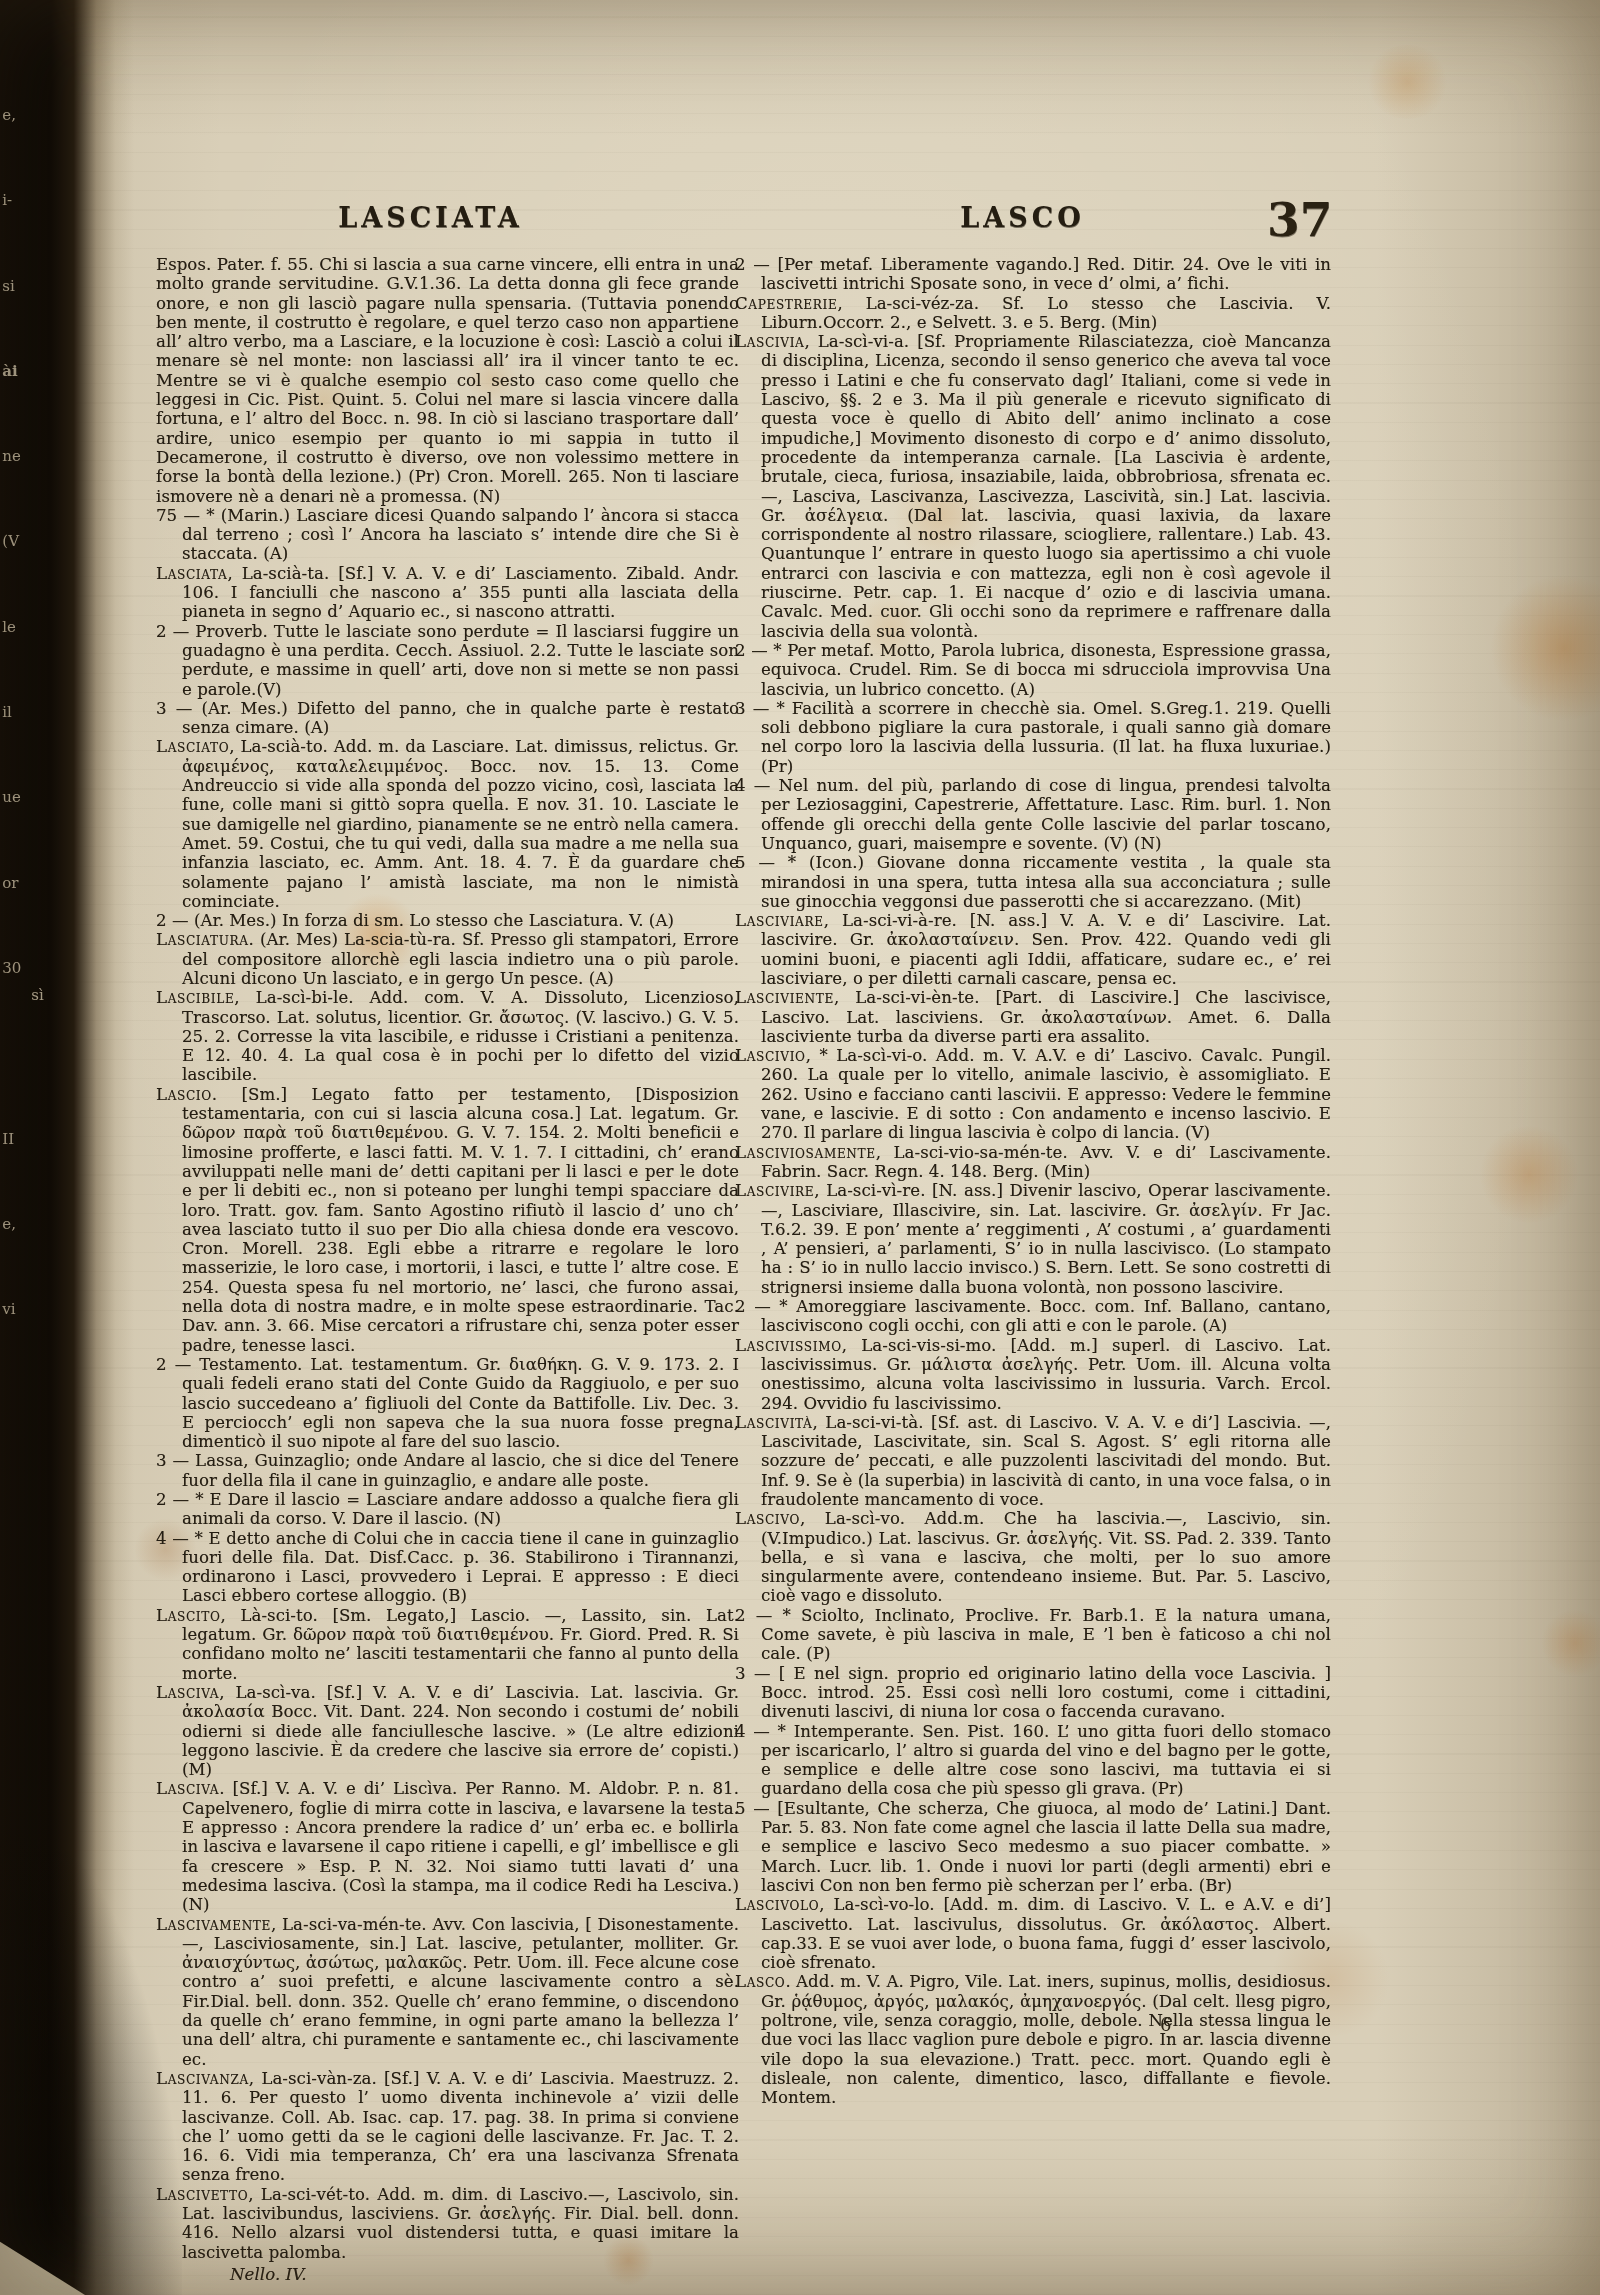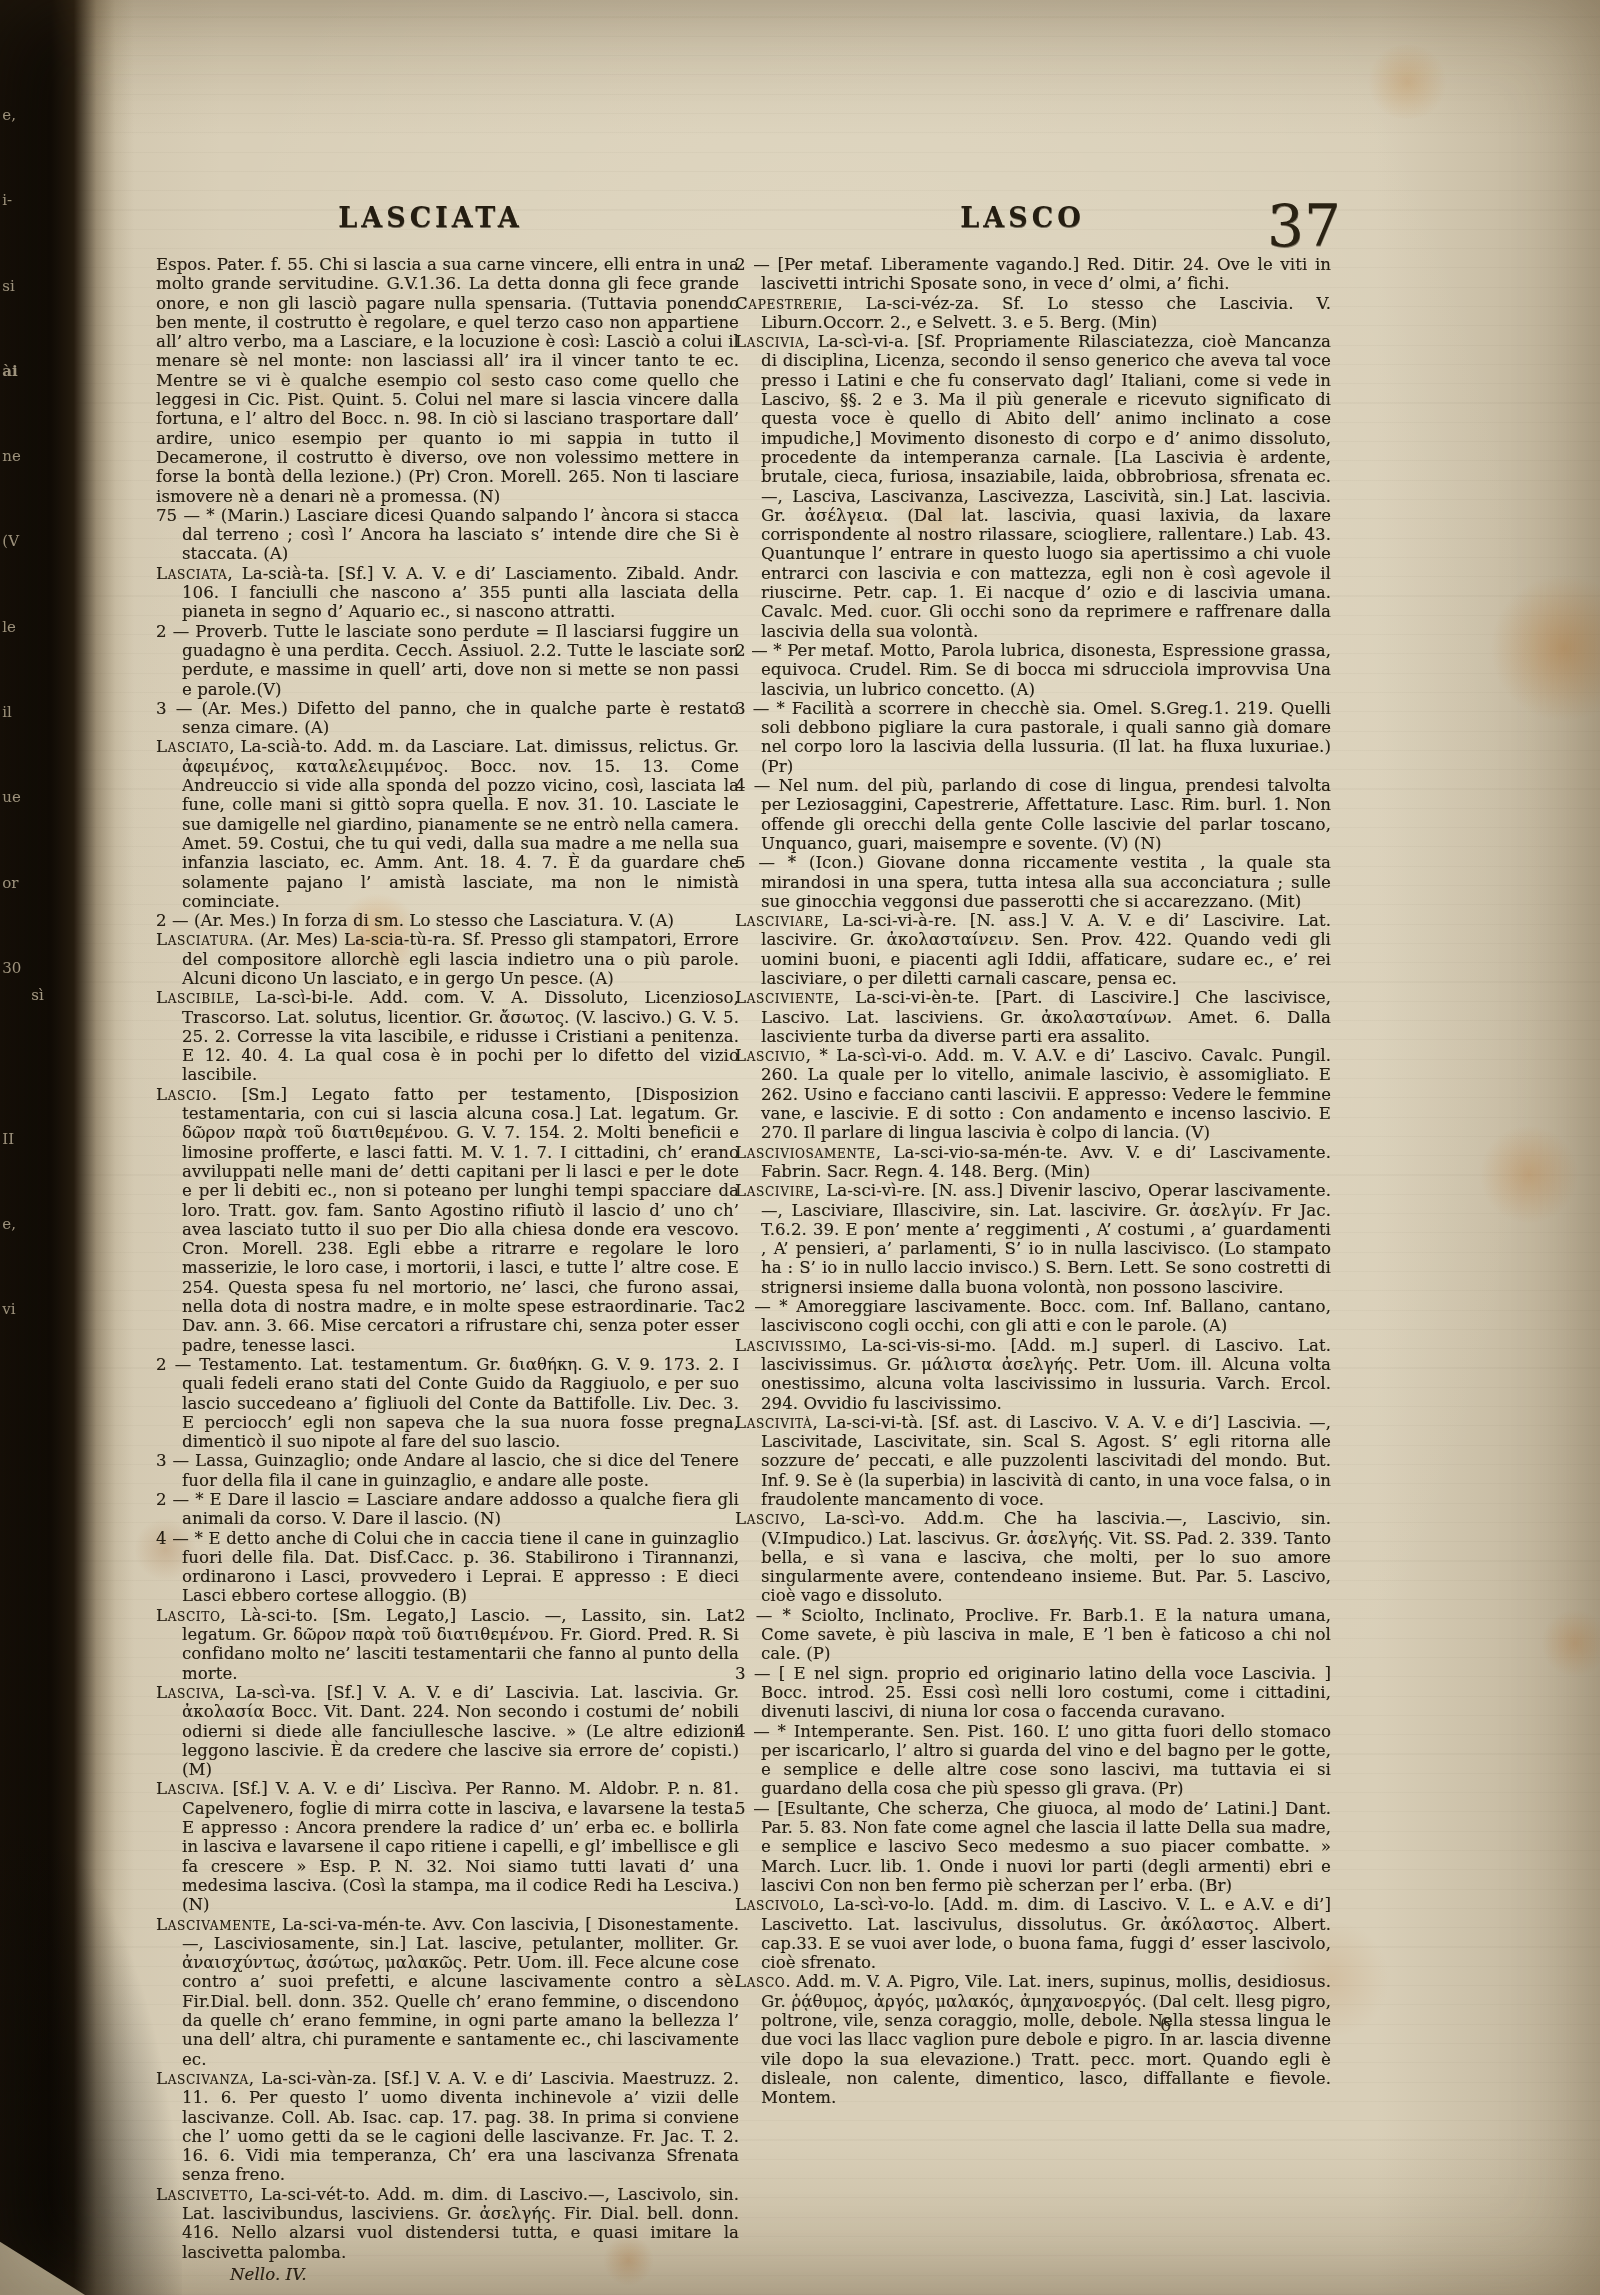--- a/index.html
+++ b/index.html
@@ -33,22 +33,22 @@
   }
   .gutter-frags{position:absolute;left:0;top:0;width:34px;height:100%;pointer-events:none;}
   .gutter-frags span{
     position:absolute;left:2.3px;display:block;
     color:#d6cab0;font-size:15px;line-height:15px;opacity:0.8;
   }
   .header{position:absolute;top:202px;font-weight:700;font-size:27px;letter-spacing:4px;
     text-align:center;color:#241d11;text-shadow:0.3px 0.5px 0.5px rgba(35,28,16,0.55);}
   .header-left{left:139px;width:583px;}
   .header-right{left:735px;width:575px;}
-  .pagenum{position:absolute;left:1267px;top:192px;font-size:58px;color:#2a2213;
-    text-shadow:0.4px 0.5px 0.6px rgba(35,28,16,0.5);}
+  .pagenum{position:absolute;left:1267px;top:192px;font-size:47px;color:#2a2213;
+    text-shadow:0.4px 0.5px 0.6px rgba(35,28,16,0.5);font-weight:bold;}
   .col{
     position:absolute;top:255px;
     font-size:16.5px;line-height:19.3px;text-align:justify;
     color:#241d12;text-shadow:0.2px 0.3px 0.4px rgba(40,32,18,0.45);
     letter-spacing:0.1px;
   }
   .col-left{left:139px;width:583px;margin-left:17px;}
   .col-right{left:735px;width:596px;}
   .para{margin:0;}
   .para.entry,.para.sense{padding-left:26px;text-indent:-26px;}

